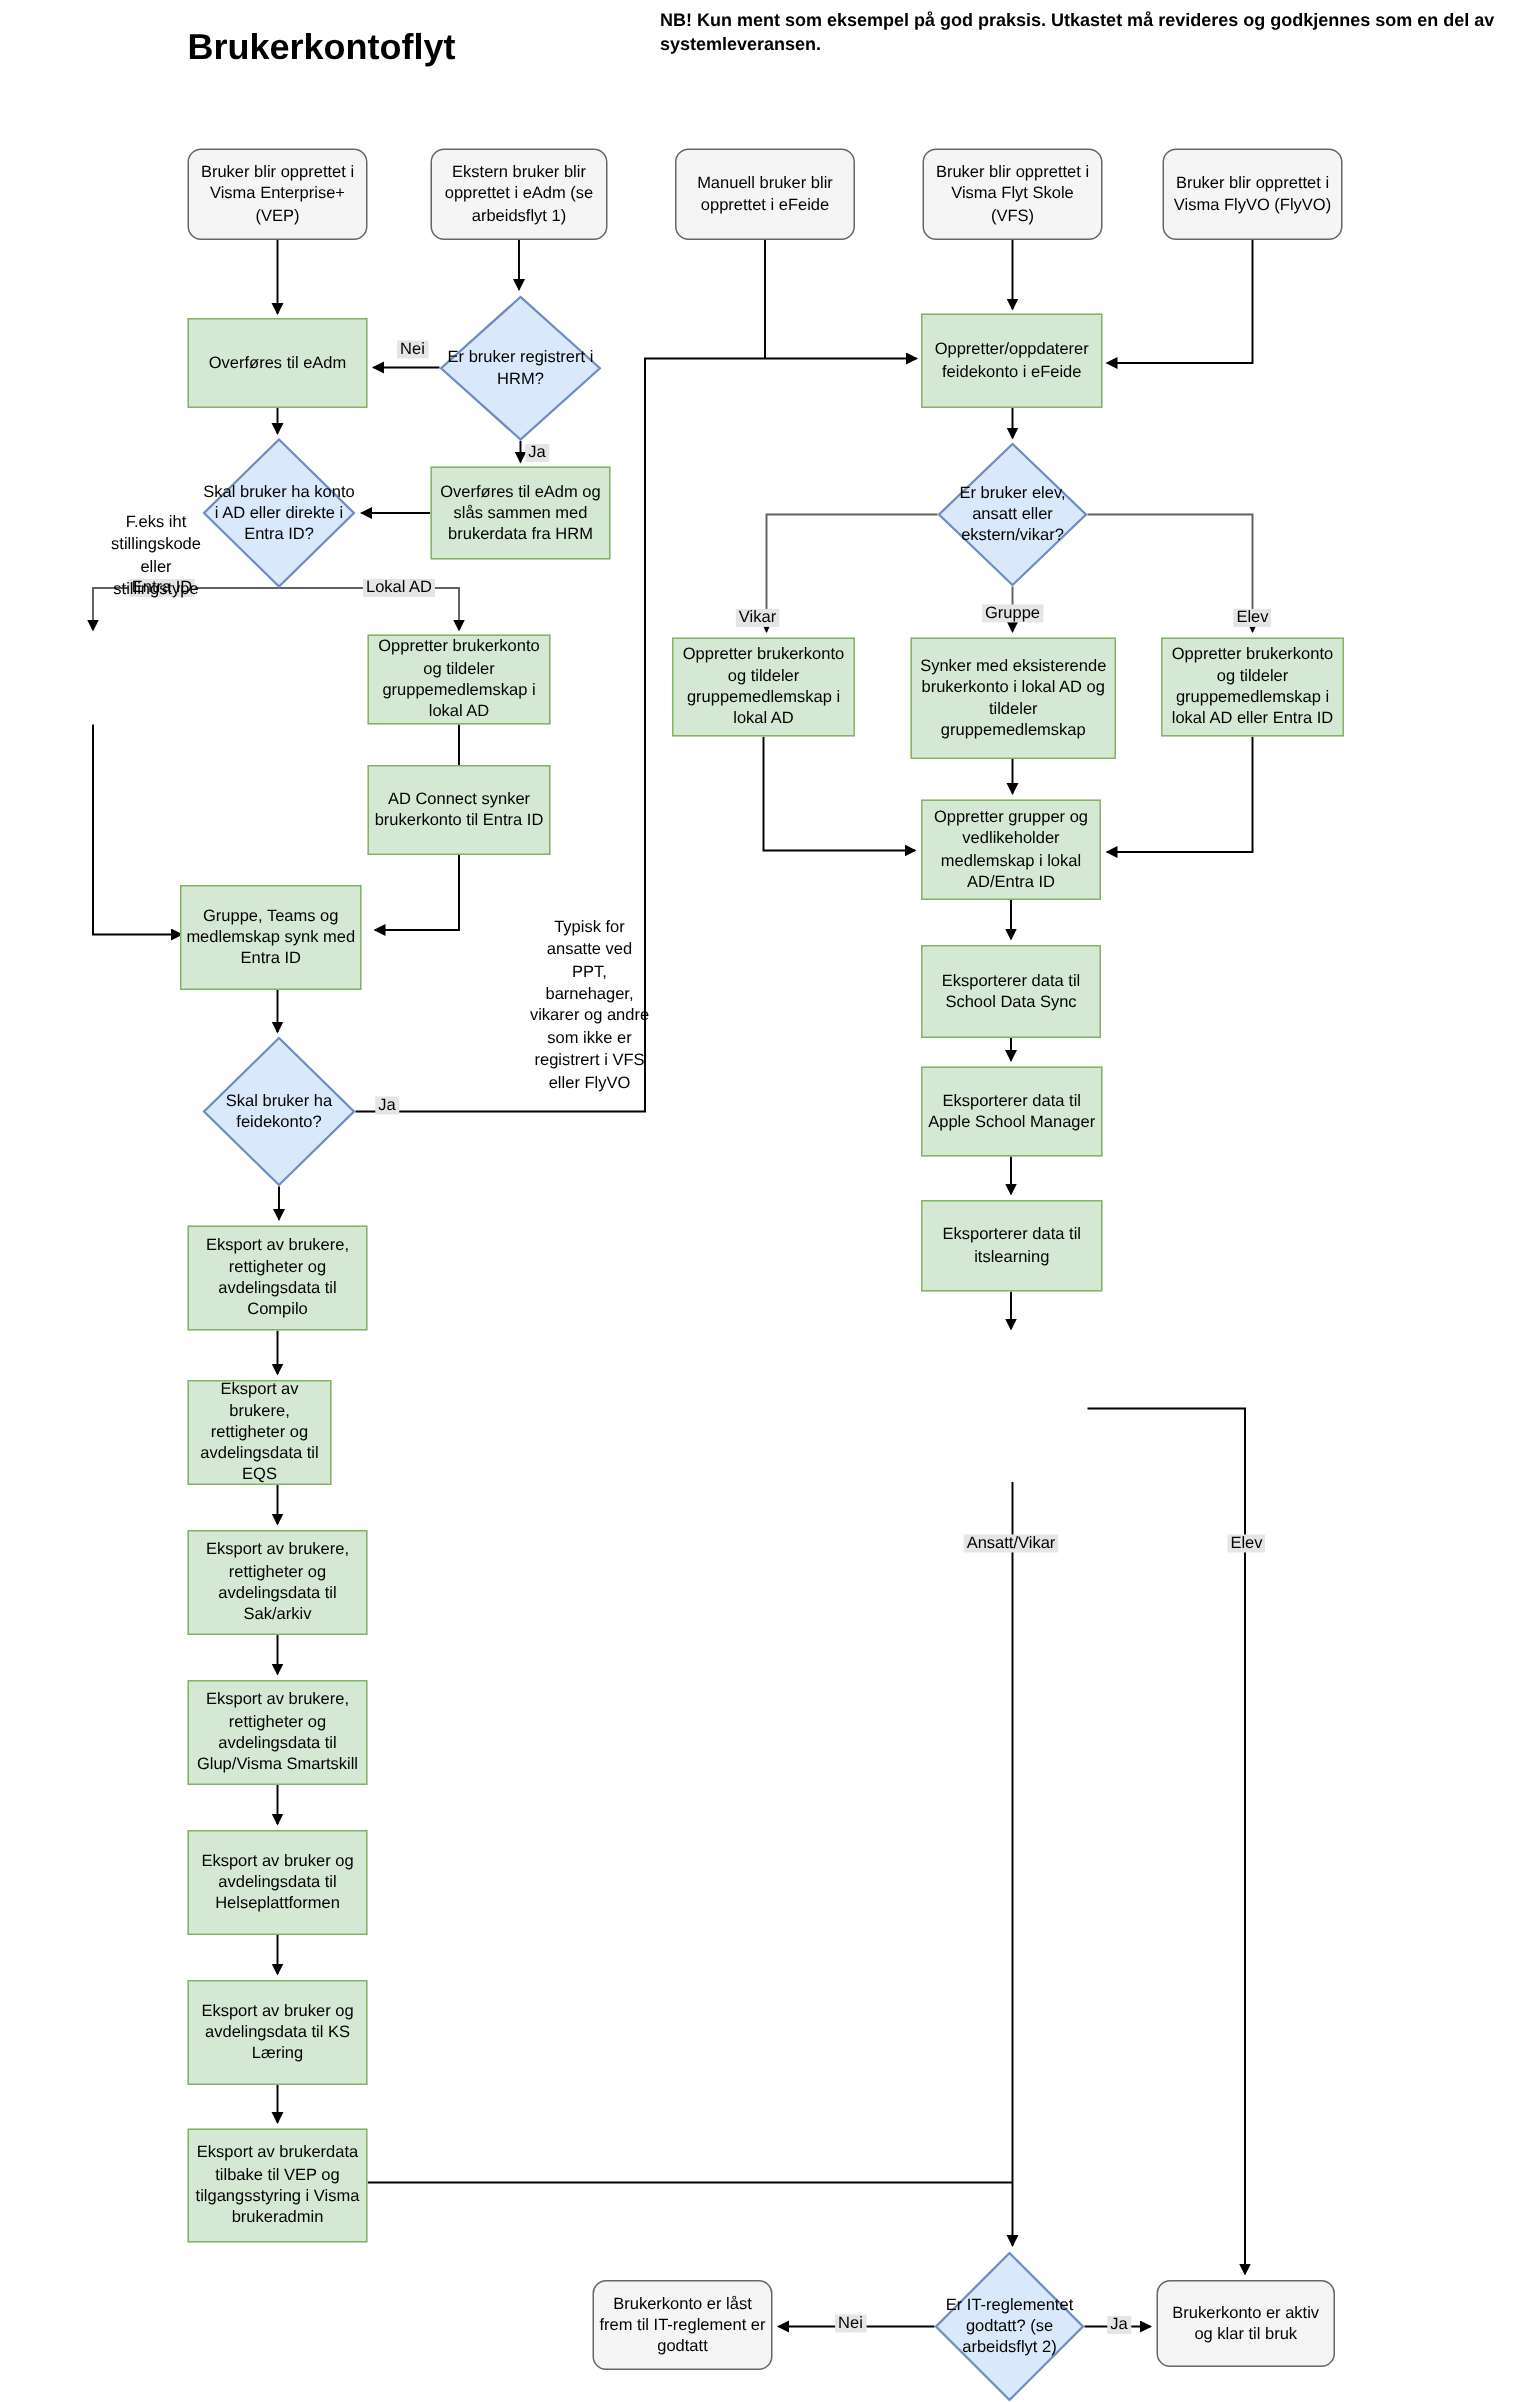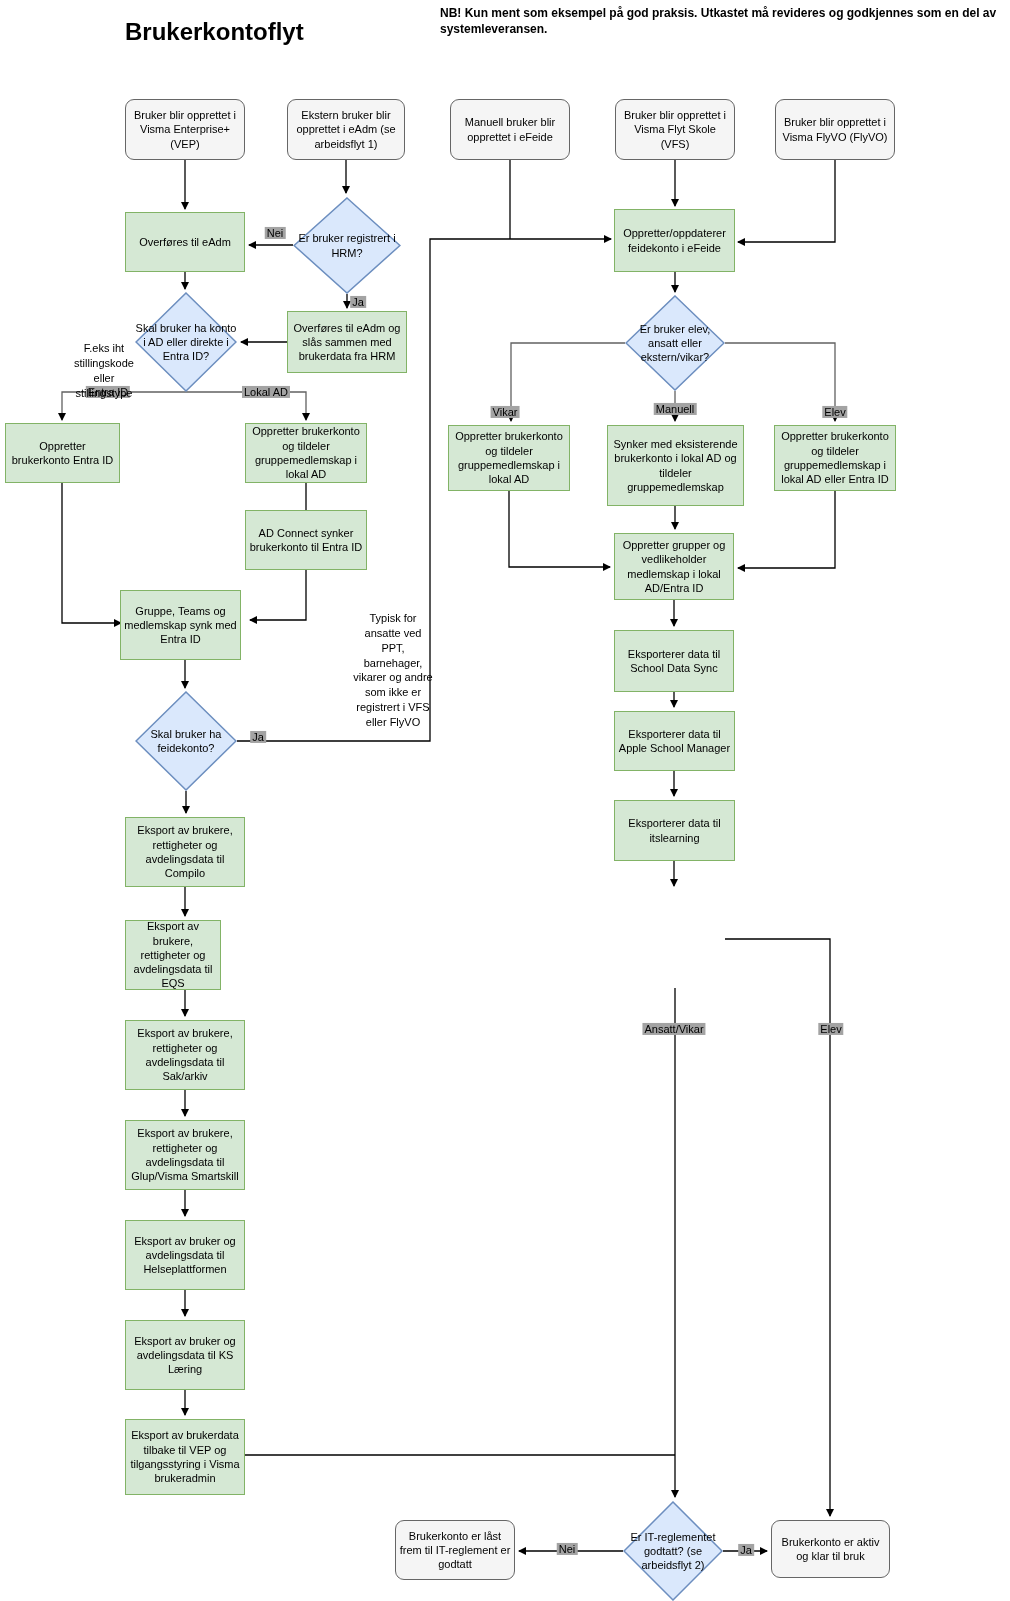--- a/index.html
+++ b/index.html
@@ -8,21 +8,21 @@
   .title{position:absolute;left:125px;top:18px;font-size:24px;font-weight:bold;white-space:nowrap;}
   .nb{position:absolute;left:440px;top:6px;width:560px;font-size:12px;font-weight:bold;line-height:1.3;}
   #edges{position:absolute;left:0;top:0;z-index:0;}
   .node{position:absolute;display:flex;align-items:center;justify-content:center;text-align:center;
         font-size:11px;line-height:1.3;box-sizing:border-box;padding:2px 3px;z-index:1;}
   .process{background:#d5e8d4;border:1px solid #82b366;}
   .terminal{background:#f5f5f5;border:1px solid #666666;border-radius:9px;}
   .decision{background:transparent;border:none;padding:0;}
   .decision .shape{position:absolute;left:0;top:0;width:100%;height:100%;}
   .decision span{position:relative;z-index:1;width:92%;}
-  .edge-label{position:absolute;background:#a3a3a3;font-size:11px;line-height:1.1;padding:0 2px;
+  .edge-label{position:absolute;background:#e5e5e5;font-size:11px;line-height:1.1;padding:0 2px;
               transform:translate(-50%,-50%);white-space:nowrap;z-index:2;}
   .note-text{position:absolute;font-size:11px;line-height:1.35;text-align:center;z-index:2;margin-top:25px;}
 </style>
 </head>
 <body>
 
 <div class="canvas">
 
   <svg id="edges" width="1010" height="1601">
     <defs>
@@ -107,23 +107,20 @@
       <span>Overføres til eAdm og slås sammen med brukerdata fra HRM</span>
     </div>
 
   <div class="node decision" style="left:135px;top:292px;width:102px;height:100px">
     <svg class="shape" viewBox="0 0 100 100" preserveAspectRatio="none">
         <polygon points="50,1 99,50 50,99 1,50" fill="#dae8fc" stroke="#6c8ebf" stroke-width="1.5" vector-effect="non-scaling-stroke"></polygon>
       </svg>
     <span style="width:100%">Skal bruker ha konto i AD eller direkte i Entra ID?</span>
   </div>
 
-  <div class="node process" style="left:5px;top:423px;width:115px;height:60px">
-      <span>Oppretter brukerkonto Entra ID</span>
-    </div>
   <div class="node process" style="left:245px;top:423px;width:122px;height:60px">
       <span>Oppretter brukerkonto og tildeler gruppemedlemskap i lokal AD</span>
     </div>
   <div class="node process" style="left:245px;top:510px;width:122px;height:60px">
       <span>AD Connect synker brukerkonto til Entra ID</span>
     </div>
   <div class="node process" style="left:120px;top:590px;width:121px;height:70px">
       <span>Gruppe, Teams og medlemskap synk med Entra ID</span>
     </div>
 
@@ -203,21 +200,21 @@
   <div class="node terminal" style="left:771px;top:1520px;width:119px;height:58px">
       <span>Brukerkonto er aktiv og klar til bruk</span>
     </div>
 
   <span class="edge-label" style="left:275px;top:233px">Nei</span>
   <span class="edge-label" style="left:358px;top:302px">Ja</span>
   <span class="edge-label" style="left:108px;top:392px">Entra ID</span>
   <span class="edge-label" style="left:266px;top:392px">Lokal AD</span>
   <span class="edge-label" style="left:258px;top:737px">Ja</span>
   <span class="edge-label" style="left:505px;top:412px">Vikar</span>
-  <span class="edge-label" style="left:675px;top:409px">Manuell</span>
+  <span class="edge-label" style="left:675px;top:409px">Gruppe</span>
   <span class="edge-label" style="left:835px;top:412px">Elev</span>
   <span class="edge-label" style="left:674px;top:1029px">Ansatt/Vikar</span>
   <span class="edge-label" style="left:831px;top:1029px">Elev</span>
   <span class="edge-label" style="left:567px;top:1549px">Nei</span>
   <span class="edge-label" style="left:746px;top:1550px">Ja</span>
 
   <div class="note-text" style="left:66px;top:316px;width:76px">F.eks iht stillingskode eller stillingstype</div>
   <div class="note-text" style="left:352px;top:586px;width:82px">Typisk for ansatte ved PPT, barnehager, vikarer og andre som ikke er registrert i VFS eller FlyVO</div>
 
 </div>

